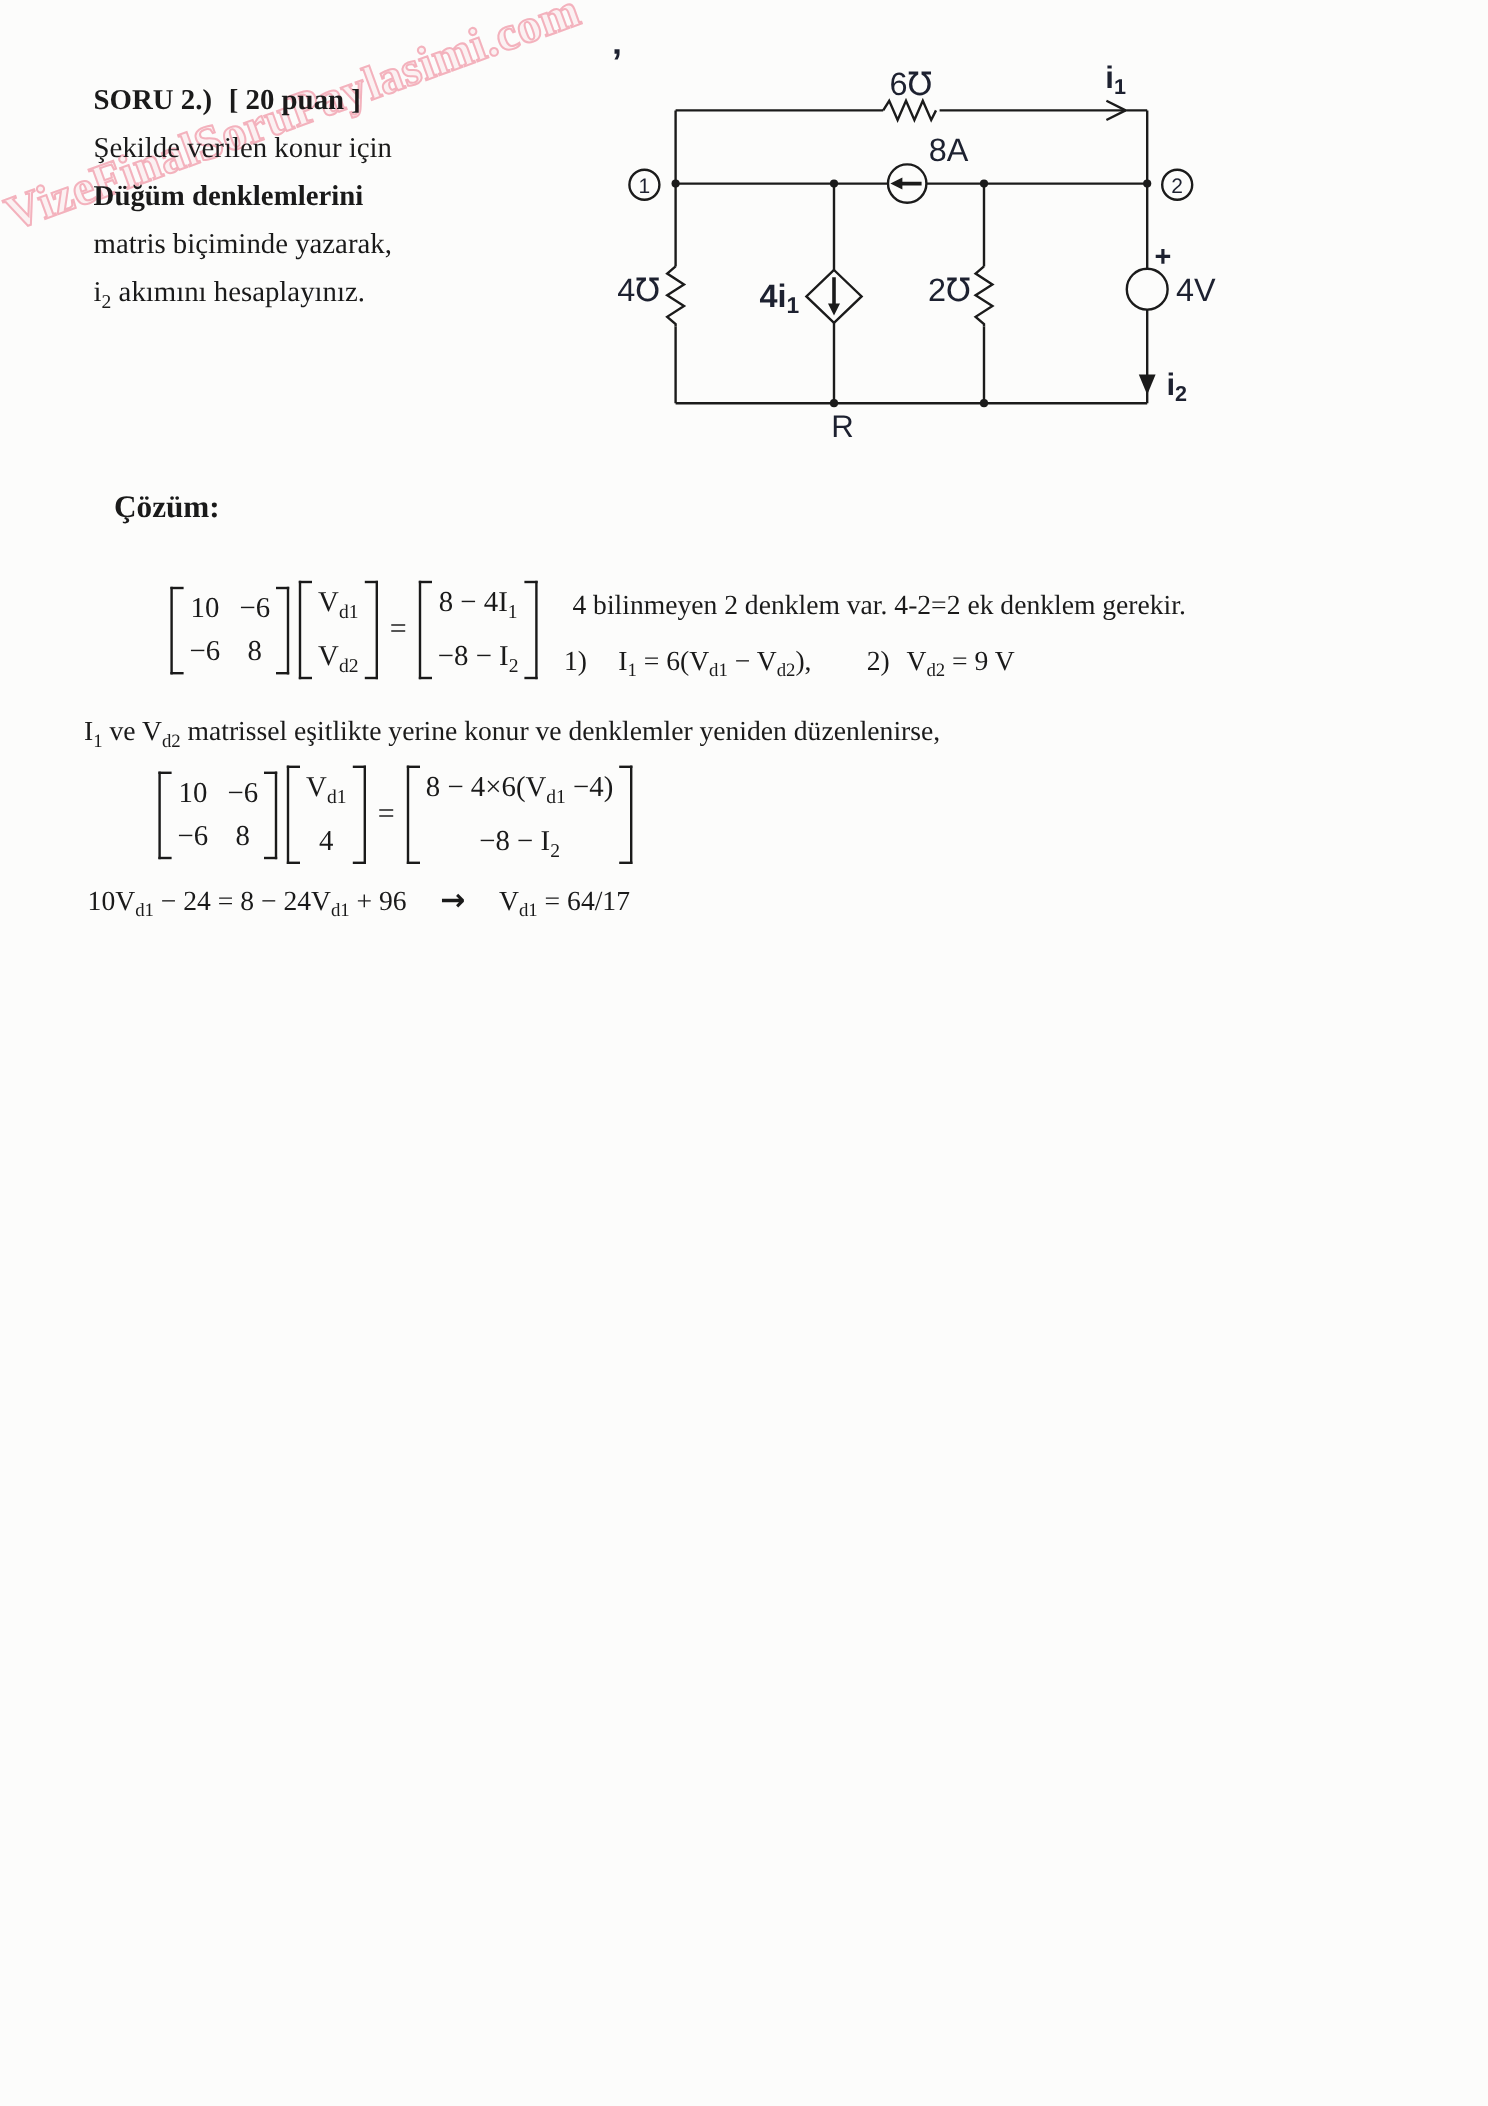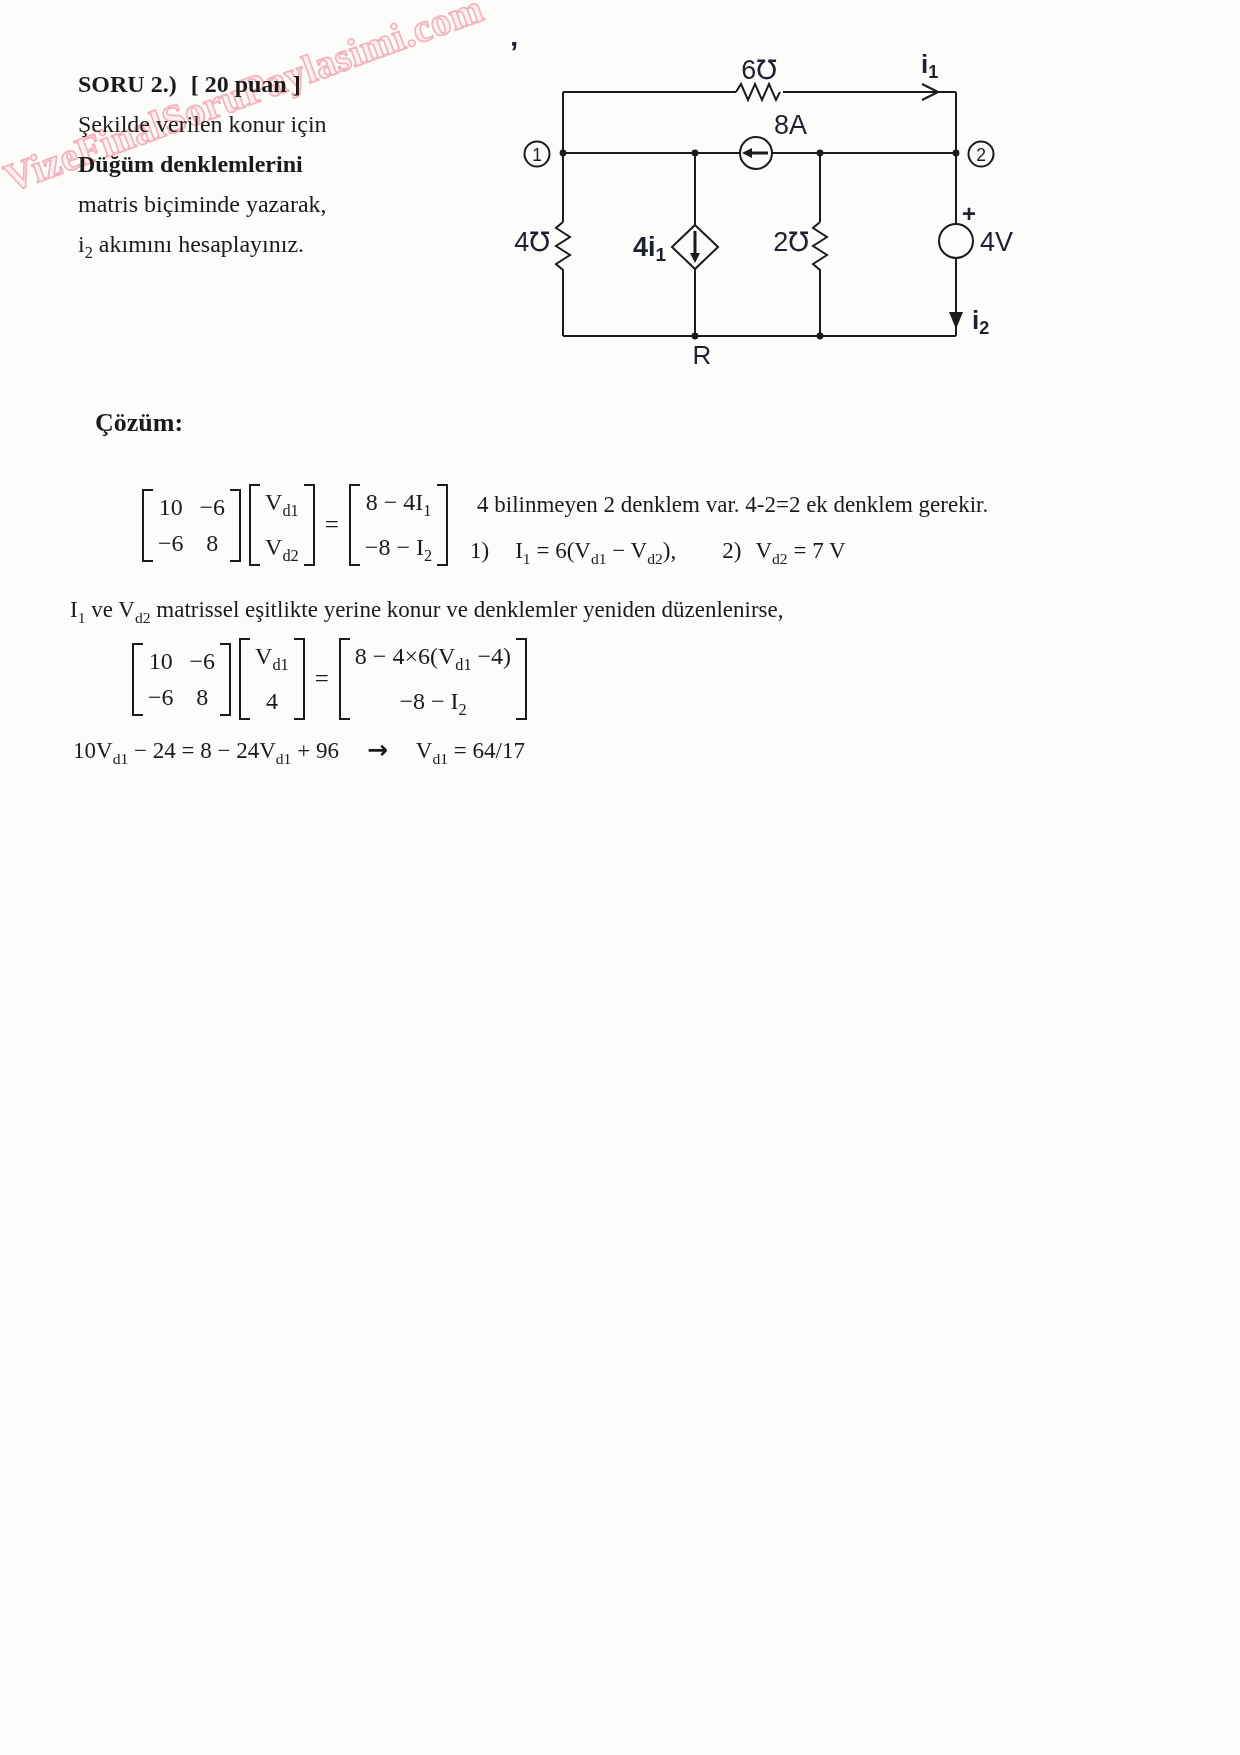--- a/index.html
+++ b/index.html
@@ -150,21 +150,21 @@
         <span><span>8 − 4I</span><sub>1</sub></span>
         <span><span>−8 − I</span><sub>2</sub></span>
       </span>
       <span class="br r"></span>
     </span>
   </div>
 
   <div class="note" style="left:477px; top:492px;">4 bilinmeyen 2 denklem var. 4-2=2 ek denklem gerekir.</div>
 
   <div class="feq" style="left:470px; top:538px;">
-    <span class="eqnum">1)</span><span><span>I</span><sub>1</sub><span> = 6(V</span><sub>d1</sub><span> − V</span><sub>d2</sub><span>),</span></span><span class="gap2">2)</span><span><span>V</span><sub>d2</sub><span> = 7 V</span></span>
+    <span class="eqnum">1)</span><span><span>I</span><sub>1</sub><span> = 6(V</span><sub>d1</sub><span> − V</span><sub>d2</sub><span>),</span></span><span class="gap2">2)</span><span><span>V</span><sub>d2</sub><span> = 9 V</span></span>
   </div>
 
   <div class="feq" style="left:70px; top:597px;">
     <span>I</span><sub>1</sub><span> ve </span><span>V</span><sub>d2</sub><span> matrissel eşitlikte yerine konur ve denklemler yeniden düzenlenirse,</span>
   </div>
 
   <div class="feq mrow" style="left:108px; top:638px;">
     <span class="mat">
       <span class="br l"></span>
       <span class="cells c2">

